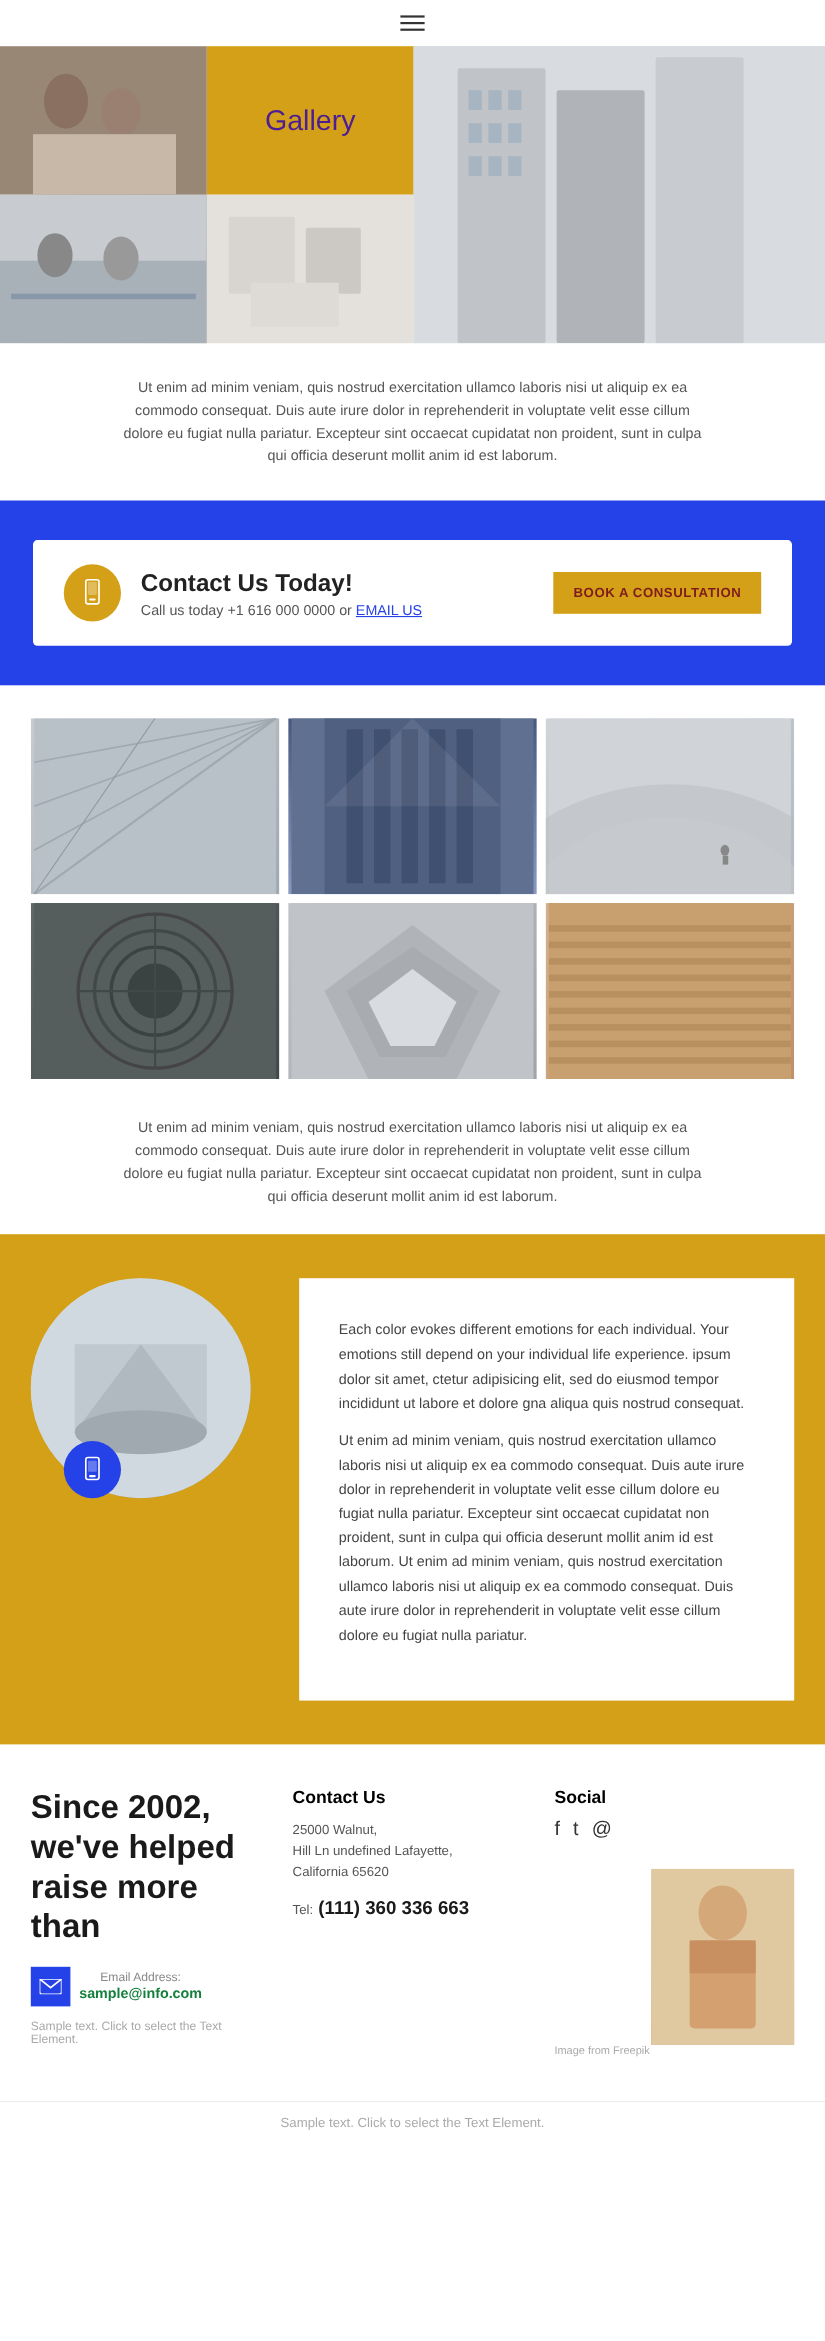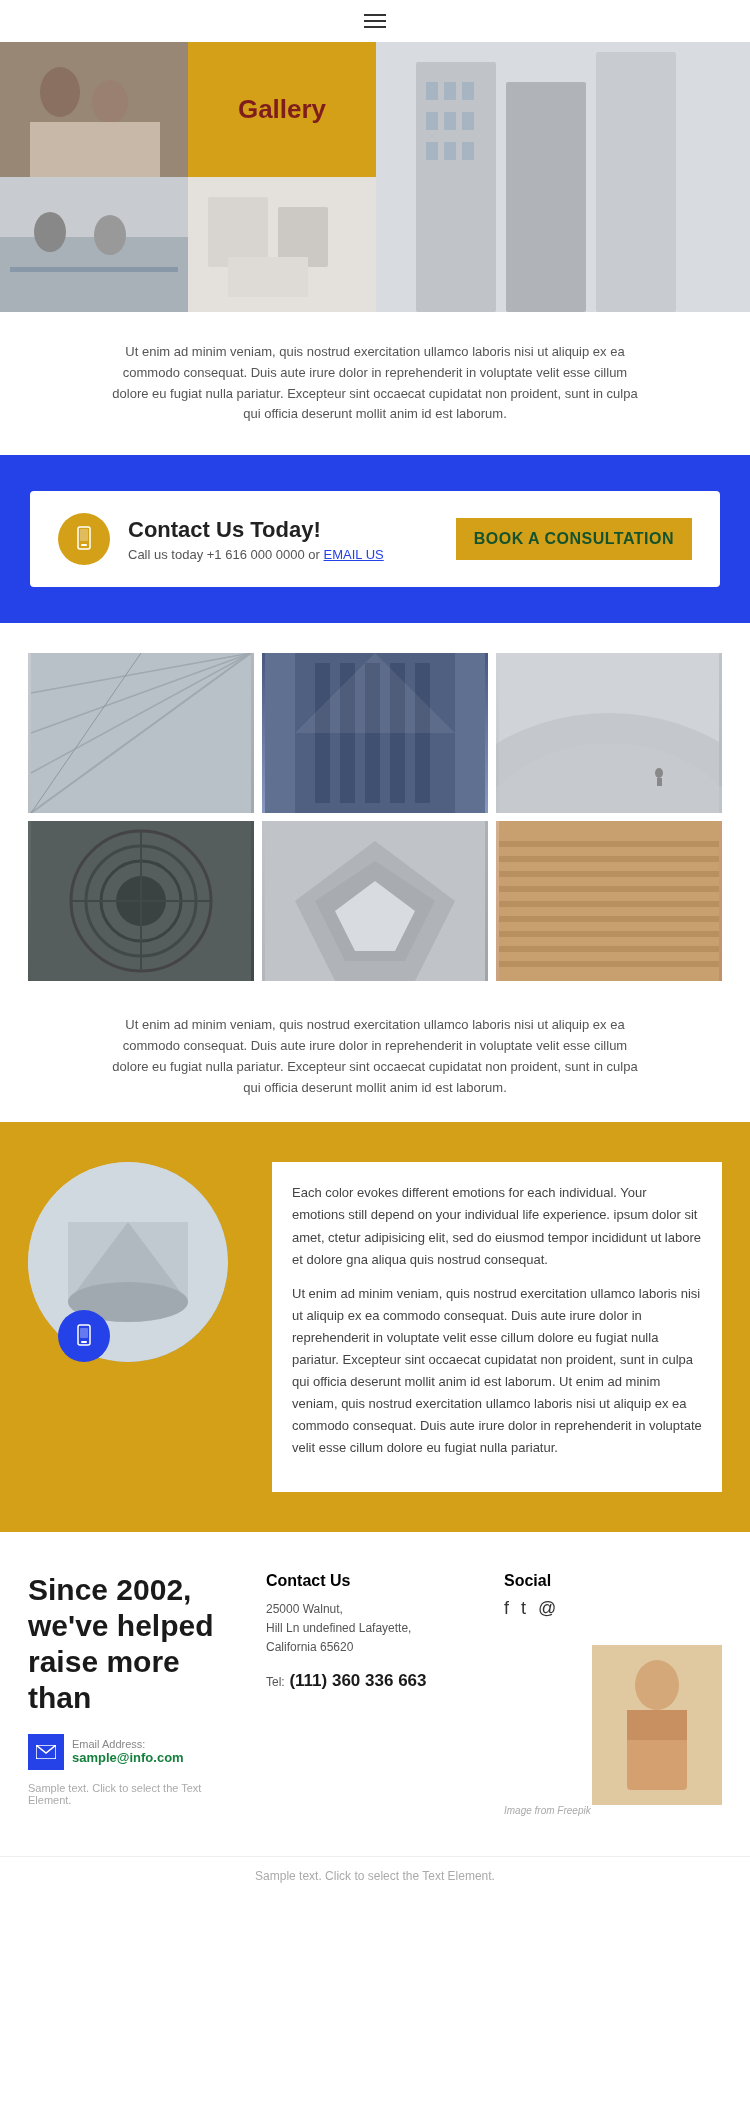--- a/index.html
+++ b/index.html
@@ -5,65 +5,65 @@
     * { margin: 0; padding: 0; box-sizing: border-box; }
     body { font-family: Arial, sans-serif; width: 750px; background: #fff; overflow-x: hidden; }
 
     
     .nav { display: flex; justify-content: center; align-items: center; padding: 14px; background: #fff; }
     .hamburger { display: flex; flex-direction: column; gap: 4px; cursor: pointer; }
     .hamburger span { display: block; width: 22px; height: 2px; background: #333; }
     .gallery-grid { display: grid; grid-template-columns: 188px 188px 374px; grid-template-rows: 135px 135px; gap: 0; }
     .gallery-grid .cell { overflow: hidden; position: relative; }
     .gallery-label { background: #D4A017; display: flex; align-items: center; justify-content: center; }
-    .gallery-label span { color: #7f1d1d; font-size: 26px; font-weight: bold; }
+    .gallery-label span { color: #4c1d95; font-size: 26px; font-weight: normal; }
     .cell-arch { grid-column: 3; grid-row: 1 / 3; }
     .img-meeting { background: linear-gradient(135deg, #d0d4d8 0%, #a8b0b8 50%, #888c90 100%); }
 
     
     .text-block { padding: 30px 110px; text-align: center; font-size: 13px; color: #555; line-height: 1.6; }
 
     
     .contact-banner { background: #2541E8; padding: 36px 30px; }
     .contact-inner { background: #fff; border-radius: 4px; padding: 22px 28px; display: flex; align-items: center; gap: 18px; }
     .phone-icon-circle { width: 52px; height: 52px; border-radius: 50%; background: #D4A017; display: flex; align-items: center; justify-content: center; flex-shrink: 0; }
     .phone-icon-circle svg { fill: #fff; }
     .contact-text { flex: 1; }
     .contact-text h2 { font-size: 22px; font-weight: bold; color: #222; }
     .contact-text p { font-size: 13px; color: #555; margin-top: 4px; }
     .contact-text a { color: #2541E8; text-decoration: underline; }
-    .book-btn { background: #D4A017; color: #14532d; border: none; padding: 12px 18px; font-size: 16px; font-weight: bold; letter-spacing: 0.5px; cursor: pointer; white-space: nowrap; text-transform: uppercase; }
+    .book-btn { background: #D4A017; color: #7f1d1d; border: none; padding: 12px 18px; font-size: 12px; font-weight: bold; letter-spacing: 0.5px; cursor: pointer; white-space: nowrap; text-transform: uppercase; }
 
     
     .arch-gallery { padding: 30px 28px 10px; display: grid; grid-template-columns: 1fr 1fr 1fr; gap: 8px; }
     .arch-img { height: 160px; overflow: hidden; }
     .arch-img div { width: 100%; height: 100%; }
     .a1 { background: linear-gradient(135deg, #c8ccd0 0%, #a0a8b0 100%); }
     .a2 { background: linear-gradient(135deg, #6878a0 0%, #4858808 100%, #485880 100%); }
     .a3 { background: linear-gradient(135deg, #d0d4d8 0%, #b0b8c0 100%); }
     .a4 { background: linear-gradient(135deg, #707878 0%, #404848 100%); }
     .a5 { background: linear-gradient(135deg, #c0c4c8 0%, #a0a4a8 100%); }
     .a6 { background: linear-gradient(135deg, #d4b090 0%, #c0906860 100%, #c09068 100%); }
 
     .text-block2 { padding: 24px 110px; text-align: center; font-size: 13px; color: #555; line-height: 1.6; }
 
     
     .yellow-section { background: #D4A017; padding: 40px 28px; display: flex; gap: 24px; align-items: flex-start; }
     .yellow-left { position: relative; width: 220px; flex-shrink: 0; }
     .arch-circle-img { width: 200px; height: 200px; border-radius: 50%; overflow: hidden; background: linear-gradient(135deg, #e0e8f0 0%, #a0b0c0 100%); }
     .phone-circle { position: absolute; bottom: 0; left: 30px; width: 52px; height: 52px; border-radius: 50%; background: #2541E8; display: flex; align-items: center; justify-content: center; }
-    .yellow-right { background: #fff; padding: 20px; flex: 1; font-size: 13px; color: #444; line-height: 1.7; }
+    .yellow-right { background: #fff; padding: 36px; flex: 1; font-size: 13px; color: #444; line-height: 1.7; }
     .yellow-right p { margin-bottom: 12px; }
 
     
     .footer-section { padding: 40px 28px; display: grid; grid-template-columns: 1fr 1fr 1fr; gap: 20px; background: #fff; }
     .footer-col1 h2 { font-size: 30px; font-weight: bold; line-height: 1.2; color: #1a1a1a; }
     .email-row { display: flex; align-items: center; gap: 8px; margin-top: 18px; }
     .email-icon { width: 36px; height: 36px; background: #2541E8; display: flex; align-items: center; justify-content: center; }
-    .email-label { font-size: 11px; color: #888; }
+    .email-label { font-size: 11px; color: #888; text-align: center; }
     .email-val { font-size: 13px; color: #15803d; font-weight: bold; }
     .footer-col2 h3 { font-size: 16px; font-weight: bold; margin-bottom: 10px; }
     .footer-col2 p { font-size: 12px; color: #555; line-height: 1.6; }
     .footer-col2 .tel { font-size: 17px; font-weight: bold; color: #1a1a1a; margin-top: 10px; }
     .footer-col3 h3 { font-size: 16px; font-weight: bold; margin-bottom: 8px; }
     .social-icons { display: flex; gap: 12px; align-items: center; }
     .social-icon { font-size: 18px; color: #333; cursor: pointer; }
     .person-img { width: 130px; height: 160px; background: linear-gradient(180deg, #e8d0b0 0%, #d0a878 100%); margin-top: 16px; float: right; }
     .bottom-caption2 { padding: 12px 28px; font-size: 12px; color: #aaa; border-top: 1px solid #eee; text-align: center; }
 
@@ -317,21 +317,21 @@
       </p>
     </div>
 
     <div class="footer-col3">
       <h3>Social</h3>
       <div class="social-icons">
         <span class="social-icon">f</span>
         <span class="social-icon">t</span>
         <span class="social-icon">@</span>
       </div>
-      <div style="position:relative; margin-top:10px;font-style:italic;">
+      <div style="position:relative; margin-top:10px;">
         <div class="person-img">
           <svg width="130" height="160" viewBox="0 0 130 160">
             <rect width="130" height="160" fill="#e0c8a0"></rect>
 
             <ellipse cx="65" cy="40" rx="22" ry="25" fill="#d4a878"></ellipse>
             <rect x="35" y="65" width="60" height="80" fill="#d4a070" rx="4"></rect>
             <rect x="35" y="65" width="60" height="30" fill="#c89060"></rect>
           </svg>
         </div>
         <div style="font-size:10px; color:#aaa; margin-top:4px; clear:both;">Image from Freepik</div>

